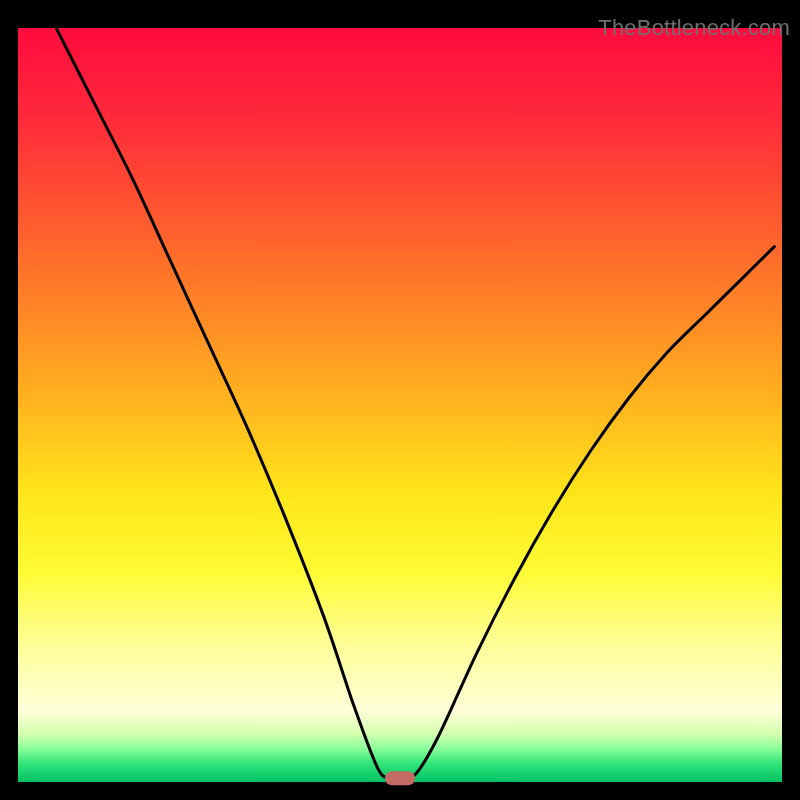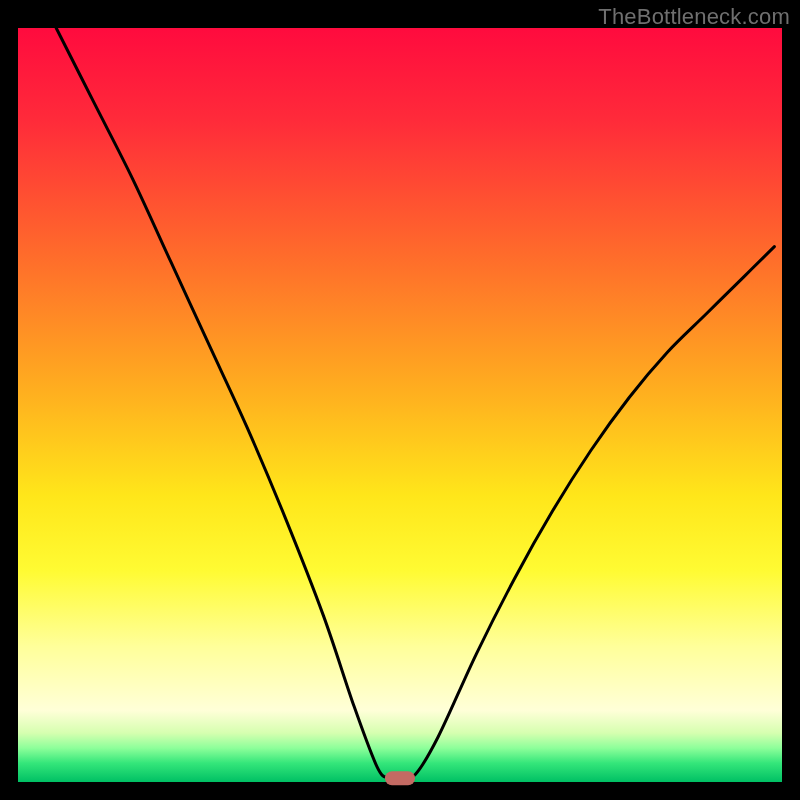--- a/index.html
+++ b/index.html
@@ -13,21 +13,21 @@
   }
   .canvas-wrap {
     position: absolute;
     inset: 0;
   }
   svg {
     display: block;
   }
   .watermark {
     position: absolute;
-    top: 4px;
+    top: 15px;
     right: 10px;
     font-size: 22px;
     font-weight: 500;
     color: #6f6f6f;
     letter-spacing: 0.2px;
     user-select: none;
   }
 </style>
 </head>
 <body>

